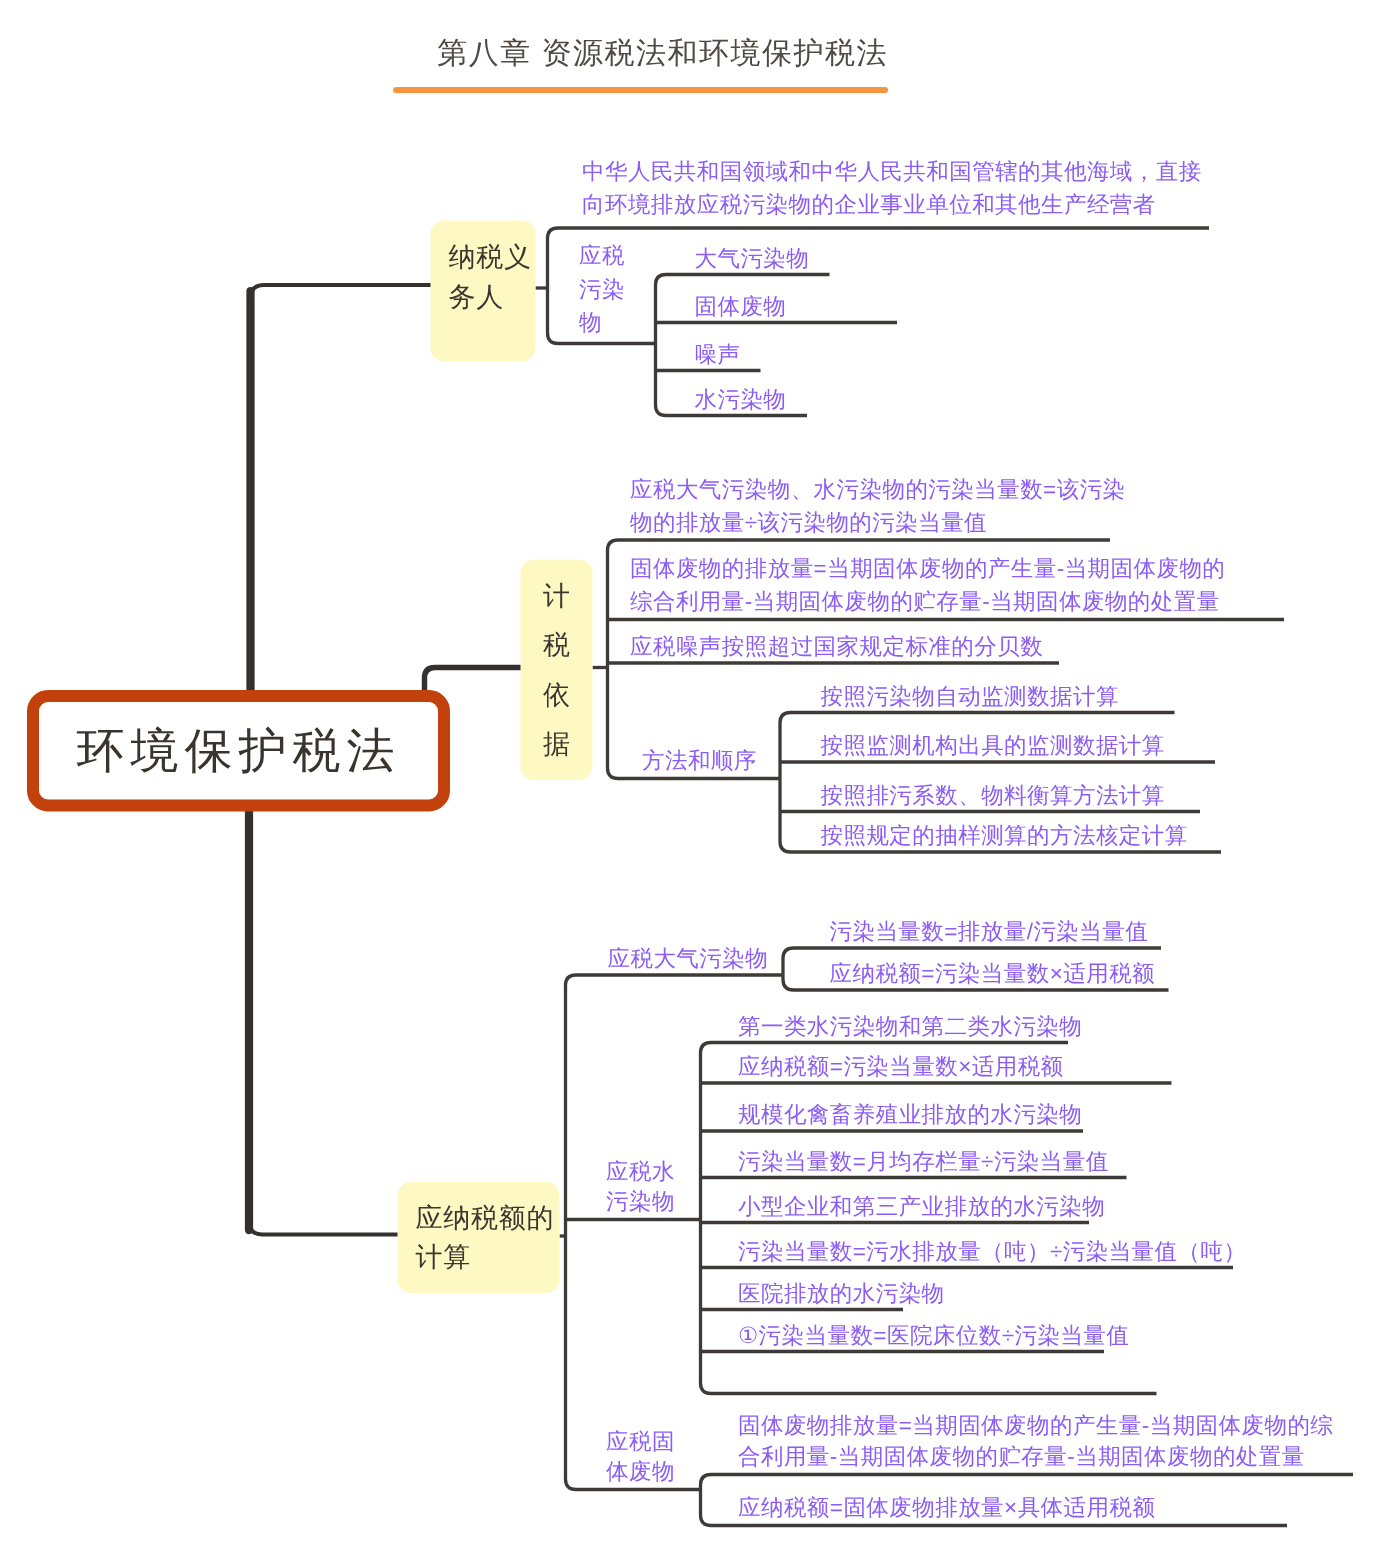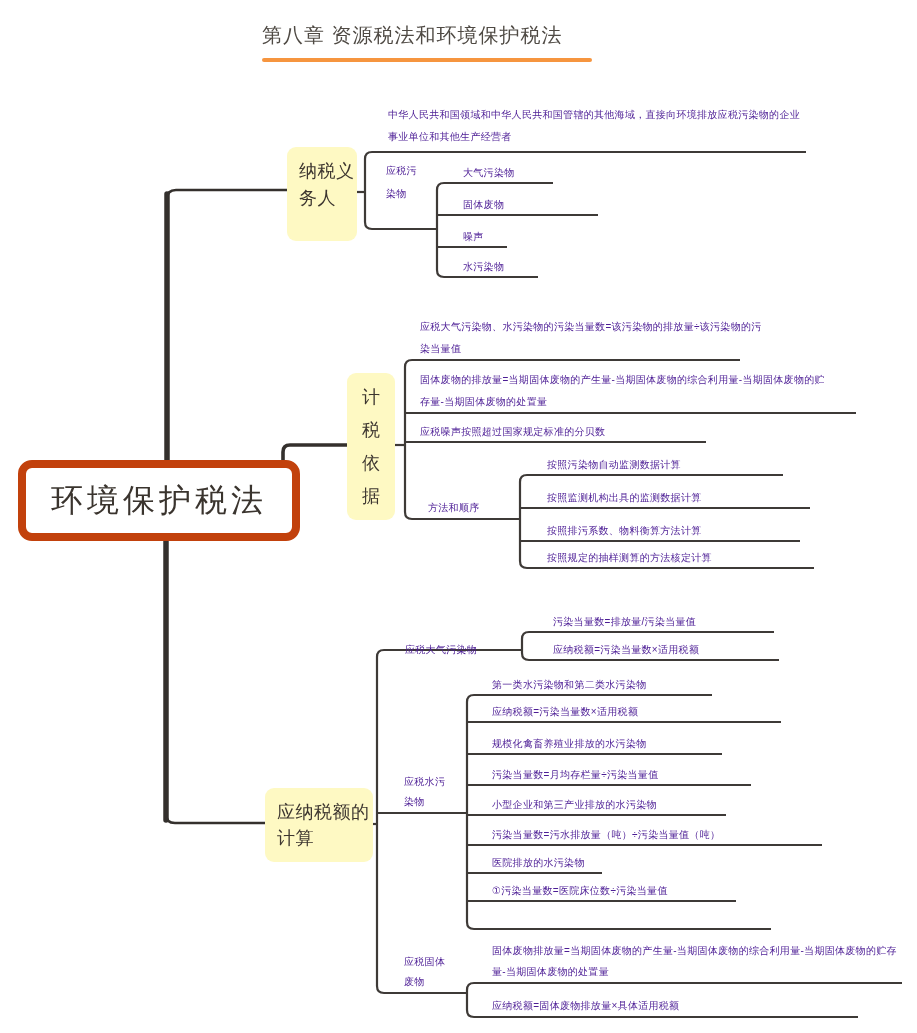--- a/index.html
+++ b/index.html
@@ -2,36 +2,36 @@
 <html><head>
 <meta charset="utf-8">
 <style>
   html,body{margin:0;padding:0;background:#ffffff;}
   #stage{
     position:relative;width:917px;height:1033px;background:#ffffff;overflow:hidden;
     font-family:"Liberation Sans","DejaVu Sans",sans-serif;
   }
   #wires{position:absolute;left:0;top:0;width:917px;height:1033px;}
   .leaf{
-    position:absolute;font-size:10px;color:#4c1d95;line-height:20px;
+    position:absolute;font-size:15px;color:#8b5cf6;line-height:20px;
     white-space:nowrap;letter-spacing:.3px;
   }
   .wrap{white-space:normal;word-break:break-all;line-height:21.5px;}
   .obox{
     position:absolute;background:#fef9c3;border-radius:9px;color:#3d3630;
     font-size:18px;word-break:break-all;letter-spacing:.5px;box-sizing:border-box;
   }
   .central{
     position:absolute;left:18px;top:460px;width:282px;height:81px;
     background:#ffffff;border:8px solid #c2410c;border-radius:14px;
     display:flex;align-items:center;justify-content:center;
     font-size:32px;letter-spacing:4px;color:#3a342e;box-sizing:border-box;
   }
   .title{
-    position:absolute;left:262px;top:22px;width:330px;text-align:left;
+    position:absolute;left:262px;top:22px;width:330px;text-align:right;
     font-size:20px;color:#4f4a44;letter-spacing:1px;
   }
   .title-rule{
     position:absolute;left:262px;top:58px;width:330px;height:4px;
     background:#f6953f;border-radius:2px;
   }
 </style>
 </head>
 <body>
 
@@ -102,21 +102,21 @@
   <div class="leaf wrap" style="left:420px;top:369px;width:410px;">固体废物的排放量=当期固体废物的产生量-当期固体废物的综合利用量-当期固体废物的贮存量-当期固体废物的处置量</div>
   <div class="leaf" style="left:420px;top:422px;">应税噪声按照超过国家规定标准的分贝数</div>
   <div class="leaf" style="left:428px;top:498px;">方法和顺序</div>
   <div class="leaf" style="left:547px;top:455px;">按照污染物自动监测数据计算</div>
   <div class="leaf" style="left:547px;top:488px;">按照监测机构出具的监测数据计算</div>
   <div class="leaf" style="left:547px;top:521px;">按照排污系数、物料衡算方法计算</div>
   <div class="leaf" style="left:547px;top:548px;">按照规定的抽样测算的方法核定计算</div>
 
   <div class="obox" style="left:265px;top:788px;width:108px;height:74px;padding:11px 0 0 12px;line-height:26px;">应纳税额的计算</div>
 
-  <div class="leaf" style="left:405px;top:630px;margin-top:10px;">应税大气污染物</div>
+  <div class="leaf" style="left:405px;top:630px;">应税大气污染物</div>
   <div class="leaf" style="left:553px;top:612px;">污染当量数=排放量/污染当量值</div>
   <div class="leaf" style="left:553px;top:640px;">应纳税额=污染当量数×适用税额</div>
 
   <div class="leaf wrap" style="left:404px;top:772px;width:50px;line-height:20px;">应税水污染物</div>
   <div class="leaf" style="left:492px;top:675px;">第一类水污染物和第二类水污染物</div>
   <div class="leaf" style="left:492px;top:702px;">应纳税额=污染当量数×适用税额</div>
   <div class="leaf" style="left:492px;top:734px;">规模化禽畜养殖业排放的水污染物</div>
   <div class="leaf" style="left:492px;top:765px;">污染当量数=月均存栏量÷污染当量值</div>
   <div class="leaf" style="left:492px;top:825px;">污染当量数=污水排放量（吨）÷污染当量值（吨）</div>
   <div class="leaf" style="left:492px;top:795px;">小型企业和第三产业排放的水污染物</div>

